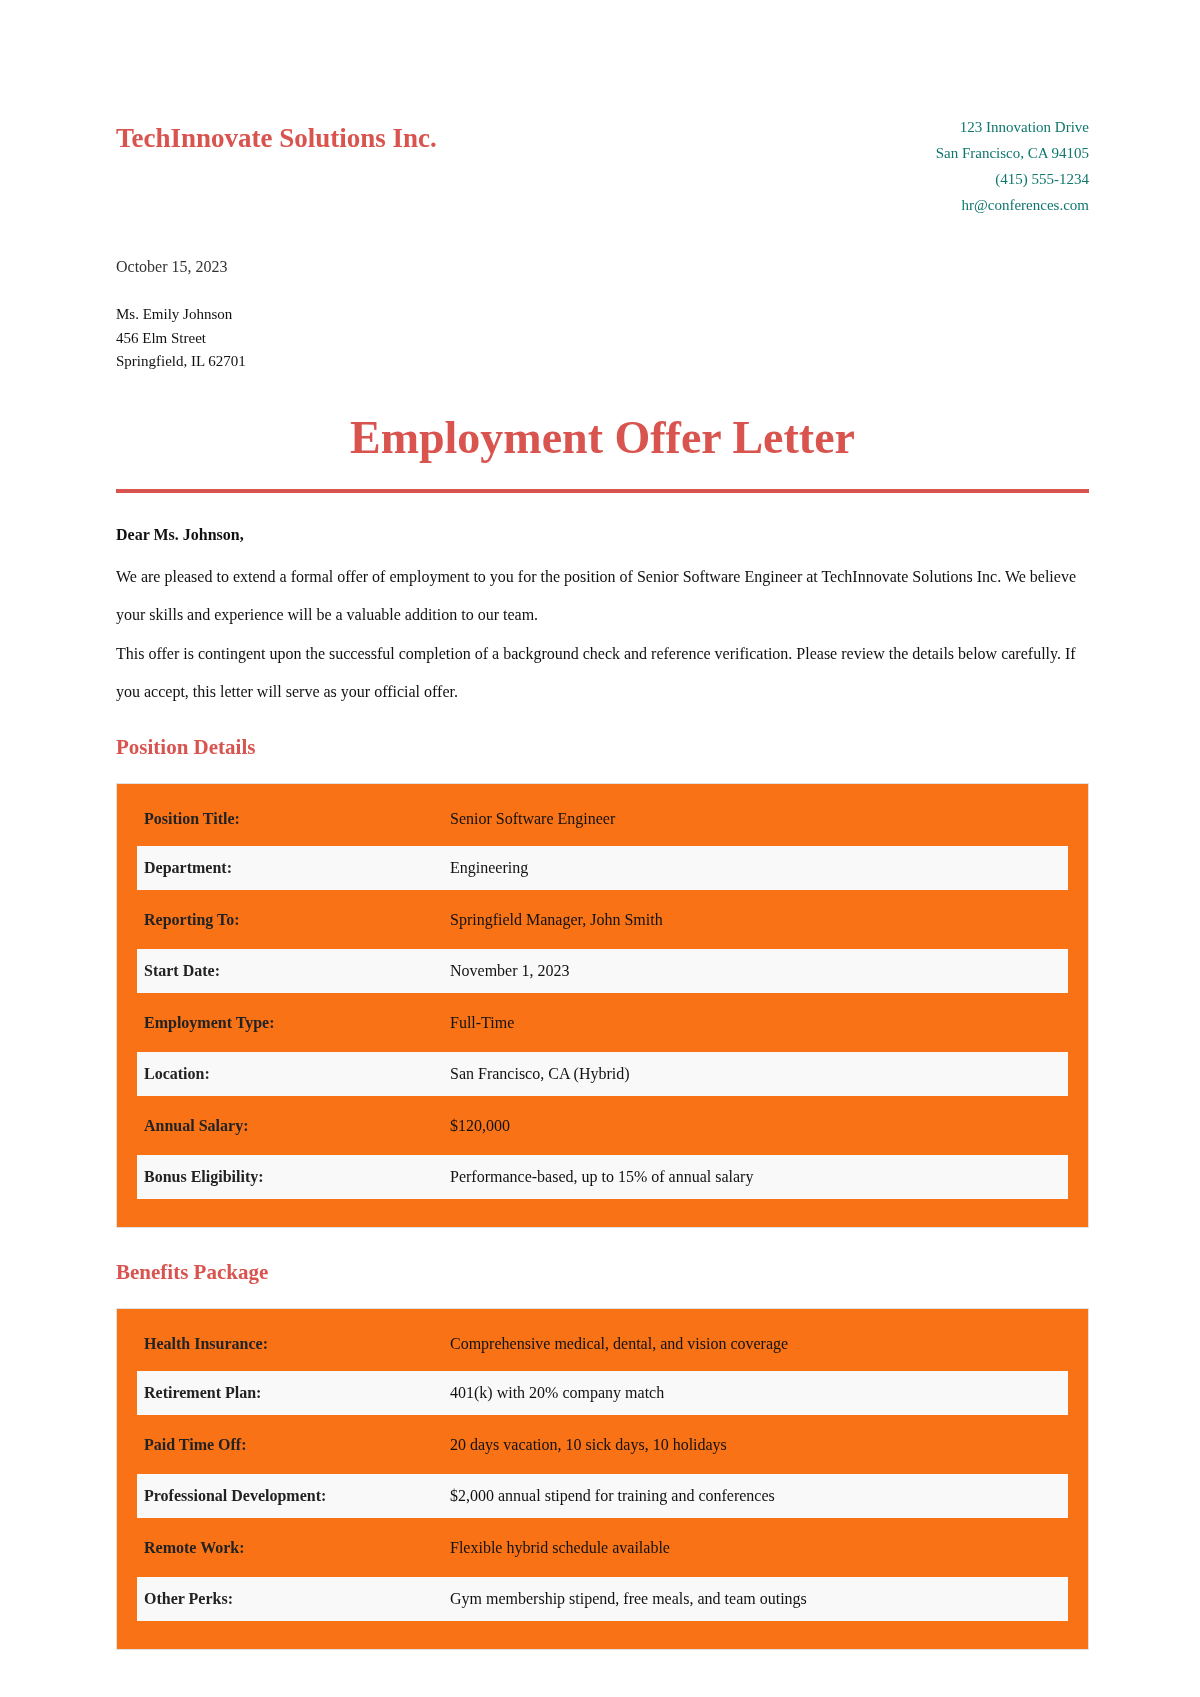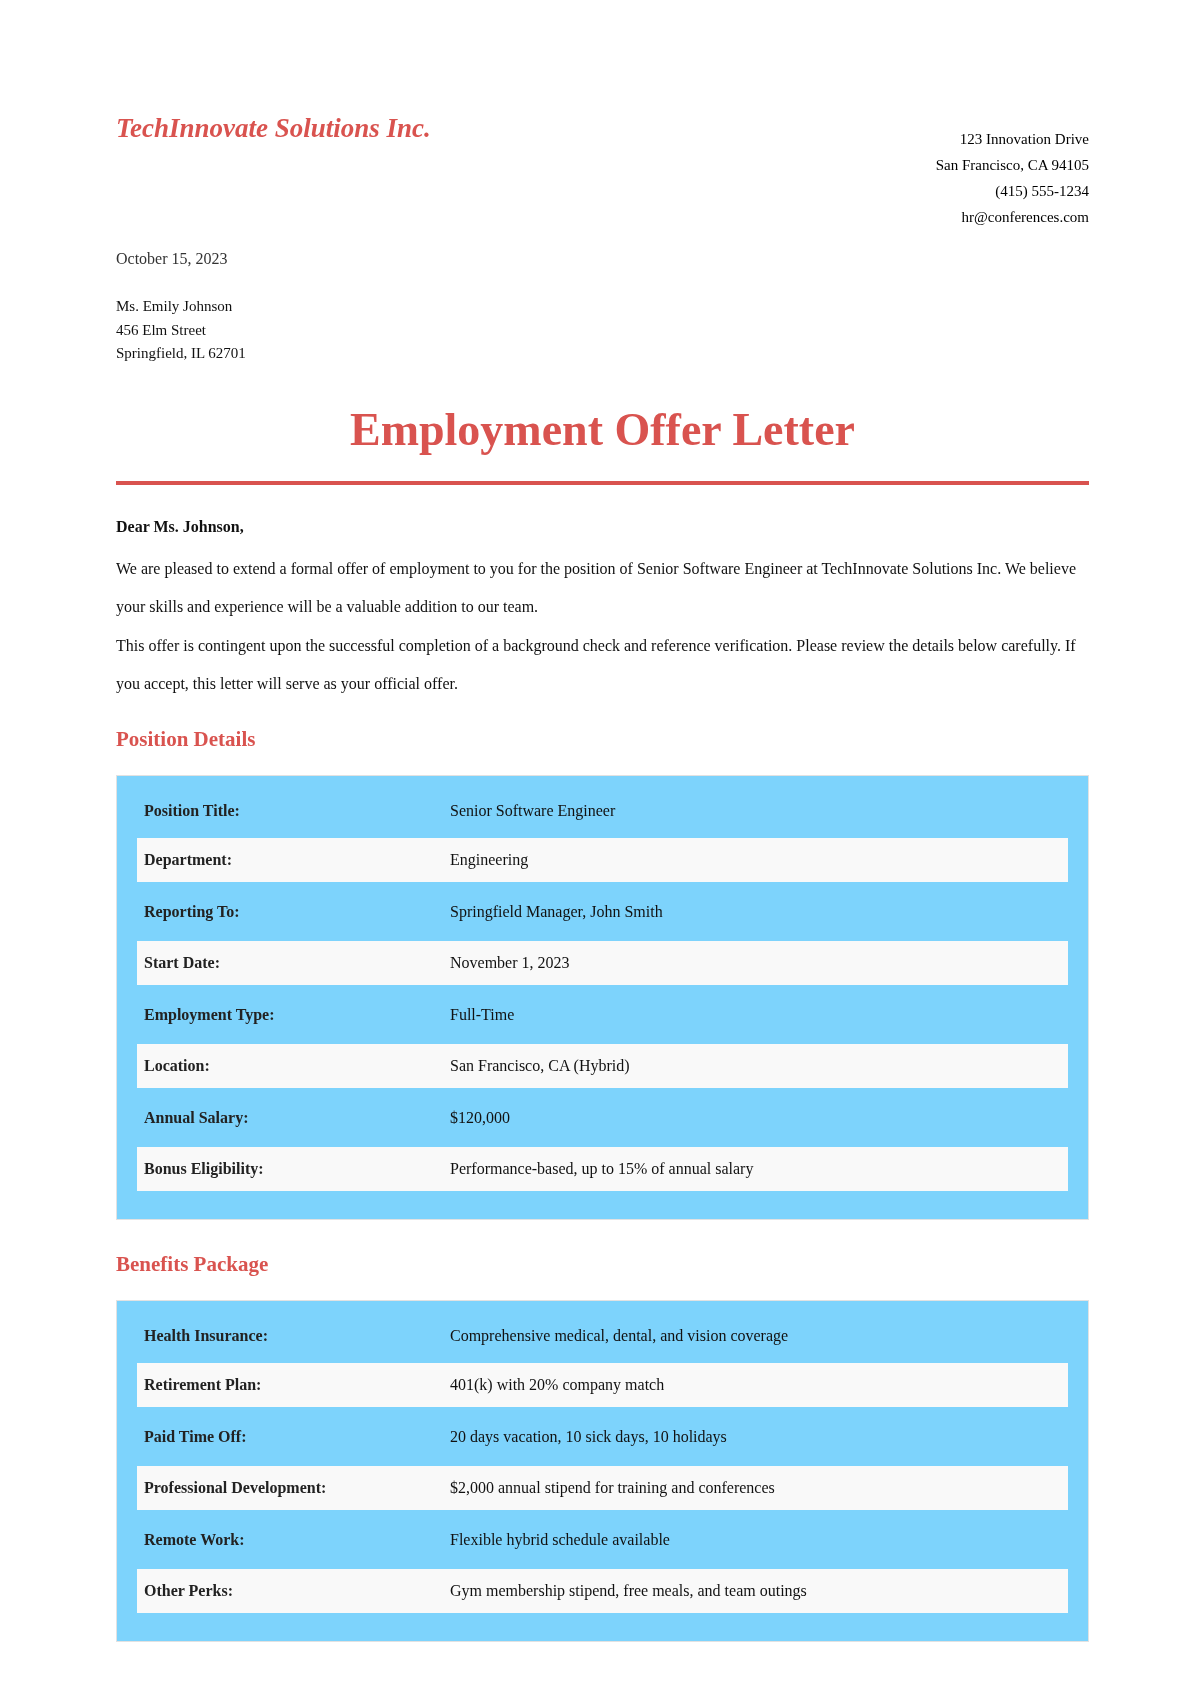--- a/index.html
+++ b/index.html
@@ -18,32 +18,32 @@
     }
     .letterhead {
       display: flex;
       justify-content: space-between;
       align-items: flex-start;
     }
     .company-name {
       font-size: 27px;
       font-weight: bold;
       color: #d9534f;
+      margin-top: 10px;
       line-height: 1.2;
-      font-style: italic;
     }
     .company-contact {
       text-align: right;
       font-size: 15px;
-      color: #000000;
+      color: #0f766e;
       line-height: 26px;
-      margin-top: 14px;
+      margin-top: 2px;
     }
     .date {
-      margin-top: 20px;
+      margin-top: 40px;
       font-size: 16px;
       color: #333;
     }
     .recipient {
       margin-top: 27px;
       font-size: 15px;
       line-height: 23.5px;
       color: #111;
     }
     .doc-title {
@@ -71,21 +71,21 @@
     }
     .para + .para { margin-top: 1px; }
     .section-heading {
       margin-top: 24px;
       font-size: 21px;
       font-weight: bold;
       color: #d9534f;
     }
     .detail-box {
       margin-top: 23px;
-      background: #7dd3fc;
+      background: #f97316;
       border: 1px solid #e2e2e2;
       padding: 20px 20px 28px 20px;
     }
     .detail-row {
       display: flex;
       height: 51.5px;
       align-items: center;
       font-size: 16px;
     }
     .detail-row:nth-child(even) { background: #f9f9f9; height: 44px; }

